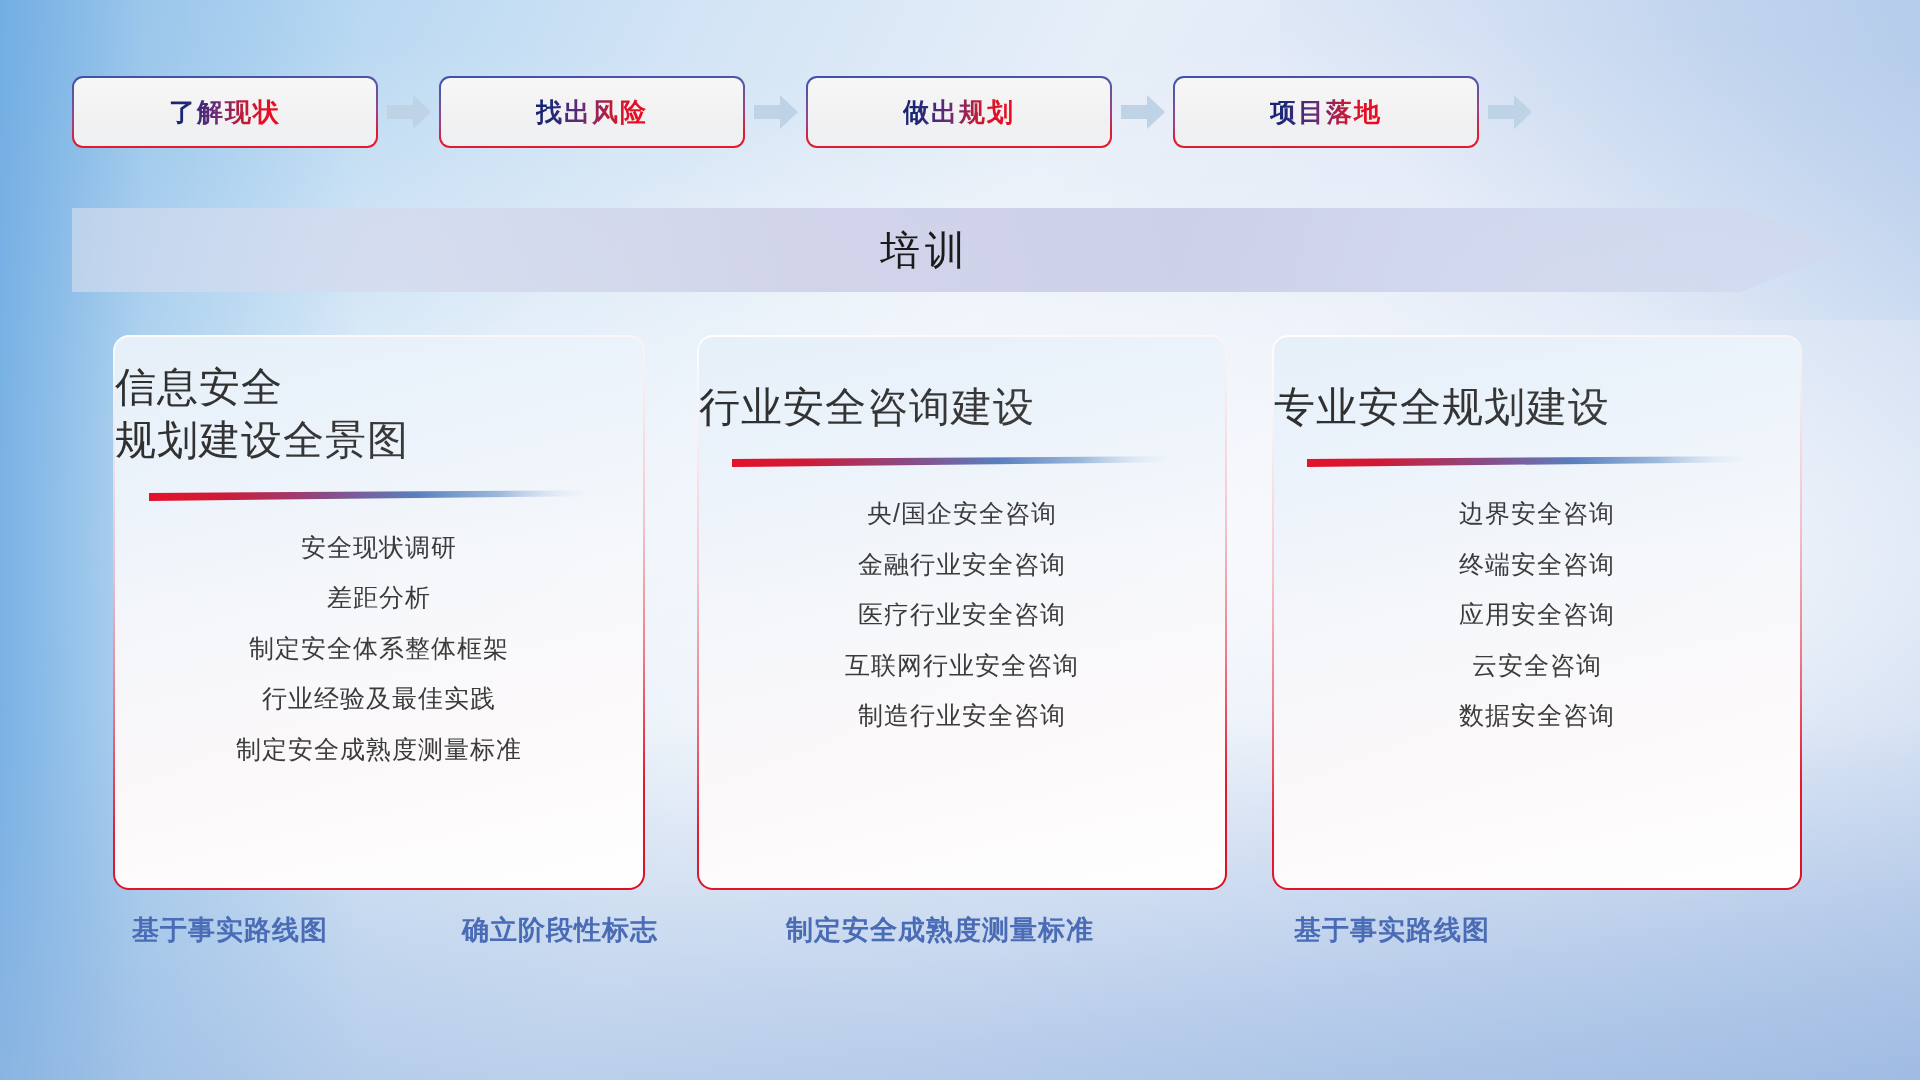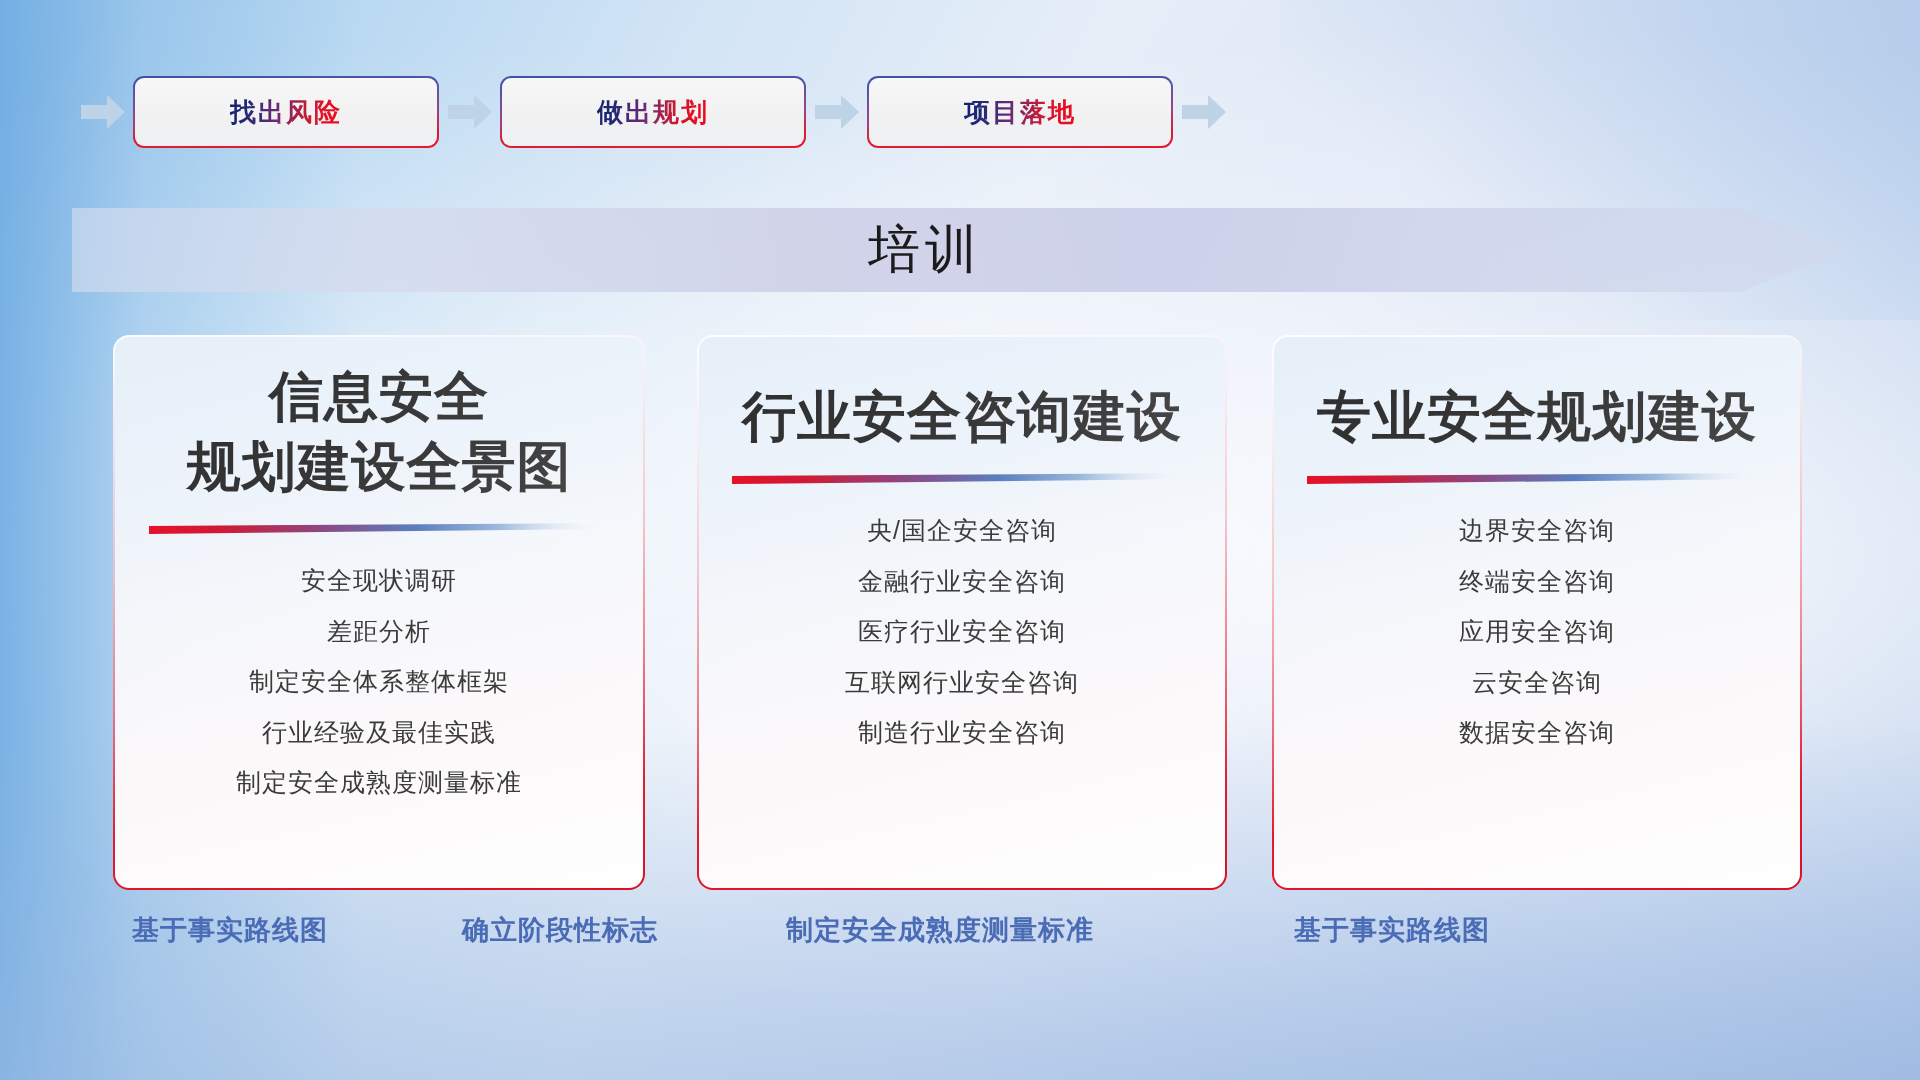--- a/index.html
+++ b/index.html
@@ -84,21 +84,21 @@
        rgba(213,219,238,0.80) 18%,
        rgba(206,208,231,0.88) 42%,
        rgba(199,203,230,0.85) 62%,
        rgba(205,212,235,0.78) 82%,
        rgba(210,218,238,0.70) 100%);
     clip-path:polygon(0 8px, calc(100% - 108px) 8px, 100% 50%, calc(100% - 108px) calc(100% - 8px), 0 calc(100% - 8px));
   }
   #banner-title{
     position:absolute; inset:0;
     display:flex; align-items:center; justify-content:center;
-    font-size:52px; font-weight:500; letter-spacing:5px;
+    font-size:40px; font-weight:500; letter-spacing:5px;
     color:#1b1b1b;
     padding-right:70px;
   }
 
   
   #cards{
     position:absolute; left:0; top:335px; width:1920px; height:555px;
   }
   .card{
     position:absolute; top:0;
@@ -126,22 +126,22 @@
       rgba(235,243,251,0.96) 22%,
       rgba(246,250,253,0.97) 48%,
       rgba(252,252,253,0.98) 70%,
       rgba(255,255,255,1) 100%);
     overflow:hidden;
     display:flex; flex-direction:column; align-items:center;
   }
   .card-title{
     margin-top:30px;
     width:100%;
-    text-align:center;
-    font-size:54px; font-weight:700; line-height:1.30;
+    text-align:left;
+    font-size:41px; font-weight:400; line-height:1.30;
     letter-spacing:1px;
     background:linear-gradient(120deg, #2e2e2e 0%, #343434 35%, #3d3d3d 70%, #4a4a4a 100%);
     -webkit-background-clip:text; background-clip:text;
     -webkit-text-fill-color:transparent; color:transparent;
     white-space:pre-line;
   }
   .card-title.two-line{ margin-top:24px; }
   .card-title.one-line{ margin-top:44px; }
 
   .card-divider{
@@ -178,20 +178,25 @@
 </style>
 </head>
 <body>
 
 <div id="bg-base"></div>
 <div id="bg-tint-left"></div>
 <div id="bg-tint-bottom"></div>
 <div id="bg-tint-topright"></div>
 
 <div id="steps">
+    <div class="step-pill">
+      <div class="step-pill-inner">
+        <span class="step-label">了解现状</span>
+      </div>
+    </div>
     <div class="step-arrow">
       <svg width="44" height="34" viewBox="0 0 44 34">
         <path d="M0 10 H26 V0 L44 17 L26 34 V24 H0 Z" fill="#bfd3e6"></path>
       </svg>
     </div>
     <div class="step-pill">
       <div class="step-pill-inner">
         <span class="step-label">找出风险</span>
       </div>
     </div>

